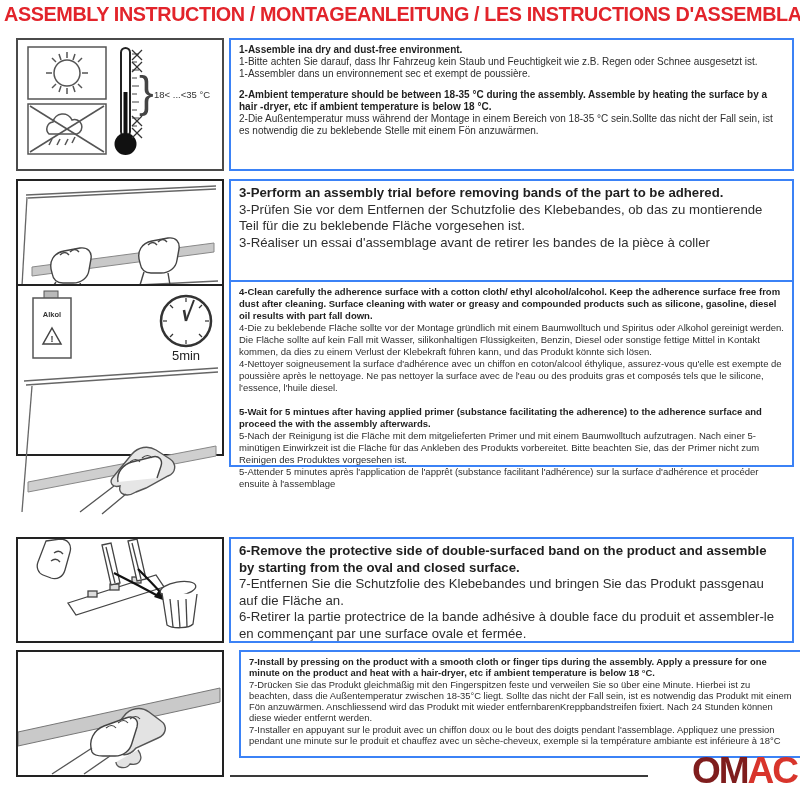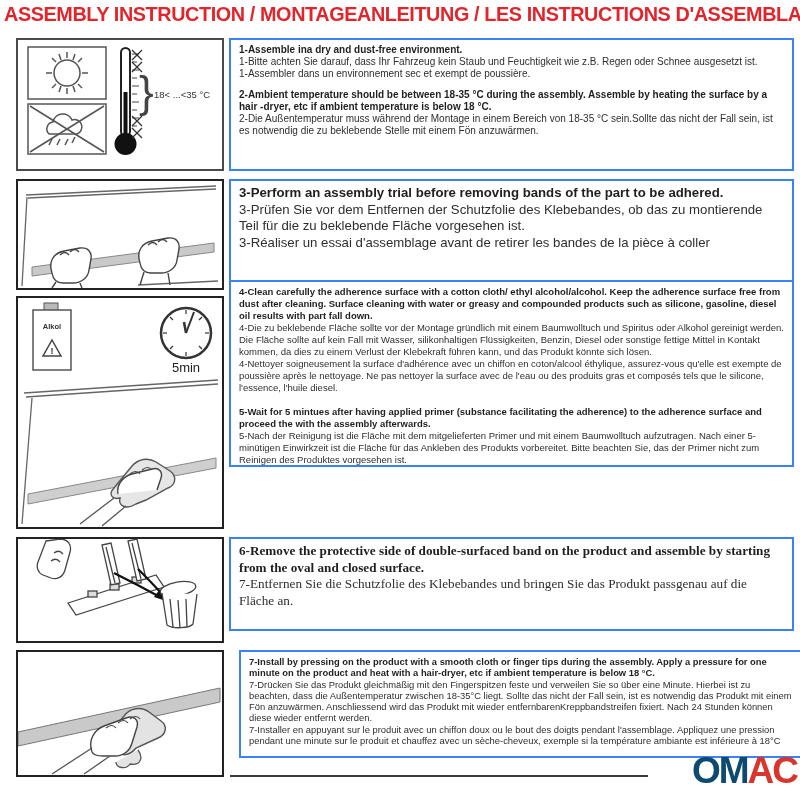--- a/index.html
+++ b/index.html
@@ -16,21 +16,21 @@
   .b{font-weight:bold;color:#1f1f1f;}
   .s10{font-size:10px;line-height:1.2;}
   .s95{font-size:9.5px;line-height:1.26;}
   .s93{font-size:9.4px;line-height:1.2;margin-left:10px;}
   .s13{font-size:13.2px;line-height:1.25;}
   .gap8{height:9px;} .gap12{height:12px;}
   .rule{position:absolute;top:775px;left:230px;width:418px;height:2px;background:#3a3a3a;}
   .logo{position:absolute;top:752px;left:652px;width:145px;text-align:right;
         font-weight:900;font-size:37px;letter-spacing:-2px;line-height:1;
         font-family:"Liberation Sans",sans-serif;}
-  .logo .lb{color:#0c4a6e;} .logo .lr{color:#d8352c;margin-top:34px;}
+  .logo .lb{color:#7f1d1d;} .logo .lr{color:#d8352c;margin-top:34px;}
   svg{display:block;}
   svg text{font-family:"Liberation Sans",sans-serif;}
 </style>
 </head>
 <body>
 
 <div class="page">
 
   <div class="title">ASSEMBLY INSTRUCTION / MONTAGEANLEITUNG / LES INSTRUCTIONS D'ASSEMBLAGE</div>
 
@@ -128,21 +128,21 @@
           <line x1="150" y1="92" x2="152" y2="104"></line>
       </g>
     </svg>
   </div>
   <div class="tbox s13" style="top:179px;height:111px;">
     <p class="b">3-Perform an assembly trial before removing bands of the part to be adhered.</p>
     <p>3-Prüfen Sie vor dem Entfernen der Schutzfolie des Klebebandes, ob das zu montierende Teil für die zu beklebende Fläche vorgesehen ist.</p>
     <p>3-Réaliser un essai d'assemblage avant de retirer les bandes de la pièce à coller</p>
   </div>
 
-  <div class="illus dark" style="top:296px;height:233px;">
+  <div class="illus dark" style="top:284px;height:172px;">
     <svg width="204" height="229" viewBox="0 0 204 229">
       <g>
         <rect x="26" y="5" width="14" height="8" fill="#b9b9b9" stroke="#555" stroke-width="1"></rect>
         <rect x="15" y="12" width="38" height="60" fill="#fff" stroke="#555" stroke-width="1.5"></rect>
         <text x="34" y="31" font-size="7.5" font-weight="bold" fill="#333" text-anchor="middle">Alkol</text>
         <path d="M34,42 l9,16 h-18 z" fill="none" stroke="#444" stroke-width="1.5"></path>
         <text x="34" y="56" font-size="9" font-weight="bold" fill="#333" text-anchor="middle">!</text>
       </g>
       <g>
         <circle cx="168" cy="35" r="25" fill="#fff" stroke="#333" stroke-width="2.5"></circle>
@@ -175,20 +175,21 @@
       </g>
     </svg>
   </div>
   <div class="tbox s95" style="top:280px;height:187px;">
     <p class="b">4-Clean carefully the adherence surface with a cotton cloth/ ethyl alcohol/alcohol. Keep the adherence surface free from dust after cleaning. Surface cleaning with water or greasy and compounded products such as silicone, gasoline, diesel oil results with part fall down.</p>
     <p>4-Die zu beklebende Fläche sollte vor der Montage gründlich mit einem Baumwolltuch und Spiritus oder Alkohol gereinigt werden. Die Fläche sollte auf kein Fall mit Wasser, silikonhaltigen Flüssigkeiten, Benzin, Diesel oder sonstige fettige Mittel in Kontakt kommen, da dies zu einem Verlust der Klebekraft führen kann, und das Produkt könnte sich lösen.</p>
     <p>4-Nettoyer soigneusement la surface d'adhérence avec un chiffon en coton/alcool éthylique, assurez-vous qu'elle est exempte de poussière après le nettoyage. Ne pas nettoyer la surface avec de l'eau ou des produits gras et composés tels que le silicone, l'essence, l'huile diesel.</p>
     <div class="gap12"></div>
     <p class="b">5-Wait for 5 mintues after having applied primer (substance facilitating the adherence) to the adherence surface and proceed the with the assembly afterwards.</p>
     <p>5-Nach der Reinigung ist die Fläche mit dem mitgelieferten Primer und mit einem Baumwolltuch aufzutragen. Nach einer 5-minütigen Einwirkzeit ist die Fläche für das Ankleben des Produkts vorbereitet. Bitte beachten Sie, das der Primer nicht zum Reinigen des Produktes vorgesehen ist.</p>
+    <p>5-Attender 5 minutes après l'application de l'apprêt (substance facilitant l'adhérence) sur la surface d'adhérence et procéder ensuite à l'assemblage</p>
   </div>
 
   <div class="illus dark" style="top:537px;height:106px;">
     <svg width="204" height="102" viewBox="0 0 204 102">
       <g fill="#fff" stroke="#444" stroke-width="1.3">
         <path d="M28,2 l14,-2 c8,0 12,6 10,13 l-5,18 c-2,7 -8,10 -14,8 l-8,-3 c-5,-2 -7,-8 -5,-13 z"></path>
         <path d="M36,14 q5,-4 9,1" fill="none"></path>
           <path d="M33,22 q5,-4 9,1" fill="none"></path>
       </g>
       <g fill="#fff" stroke="#444" stroke-width="1.3">
@@ -208,23 +209,24 @@
       </g>
       <g fill="#fff" stroke="#444" stroke-width="1.3">
         <ellipse cx="160" cy="50" rx="18" ry="7" transform="rotate(-10 160 50)"></ellipse>
         <path d="M144,54 l5,32 a14,5 0 0 0 26,-1 l4,-30"></path>
         <line x1="152" y1="60" x2="155" y2="88"></line>
         <line x1="160" y1="61" x2="162" y2="89"></line>
         <line x1="168" y1="60" x2="169" y2="88"></line>
       </g>
     </svg>
   </div>
-  <div class="tbox s13" style="top:537px;height:94px;font-family:Liberation Serif, serif;">
+  <div class="tbox s13" style="top:537px;height:106px;">
     <p class="b">6-Remove the protective side of double-surfaced band on the product and assemble by starting from the oval and closed surface.</p>
     <p>7-Entfernen Sie die Schutzfolie des Klebebandes und bringen Sie das Produkt passgenau auf die Fläche an.</p>
+    <p>6-Retirer la partie protectrice de la bande adhésive à double face du produit et assembler-le en commençant par une surface ovale et fermée.</p>
   </div>
 
   <div class="illus dark" style="top:650px;height:127px;">
     <svg width="204" height="123" viewBox="0 0 204 123">
       <polygon points="0,80 202,36 202,50 0,94" fill="#c9c9c9" stroke="#777" stroke-width="1"></polygon>
       <g>
         <path d="M118,96 c-8,10 -20,8 -20,-1 c-9,3 -14,-4 -8,-11 l16,-20 c6,-8 17,-10 25,-4 l12,9 c7,5 5,14 -3,17 z" fill="#e3e3e3" stroke="#555" stroke-width="1.4"></path>
         <path d="M74,100 c-4,-12 2,-22 12,-26 l22,-8 c8,-3 13,2 11,9 l-5,16 c-2,8 -9,13 -17,13 l-12,0 c-6,0 -10,-2 -11,-4 z" fill="#fff" stroke="#444" stroke-width="1.4"></path>
         <path d="M88,76 q6,-5 10,0" fill="none" stroke="#444" stroke-width="1.2"></path>
         <path d="M100,71 q6,-5 10,0" fill="none" stroke="#444" stroke-width="1.2"></path>

